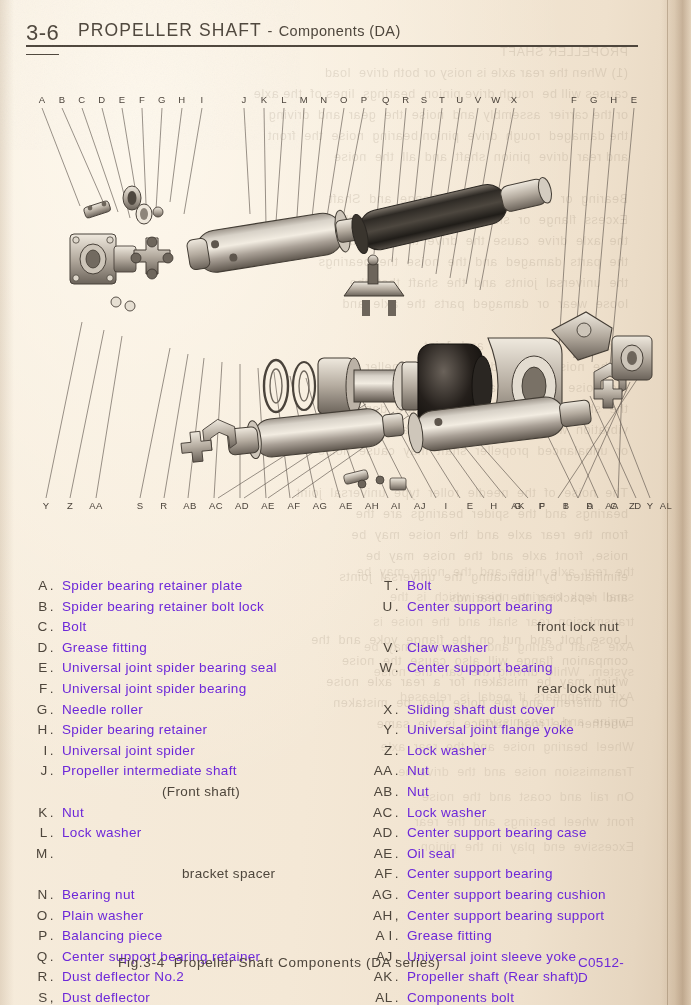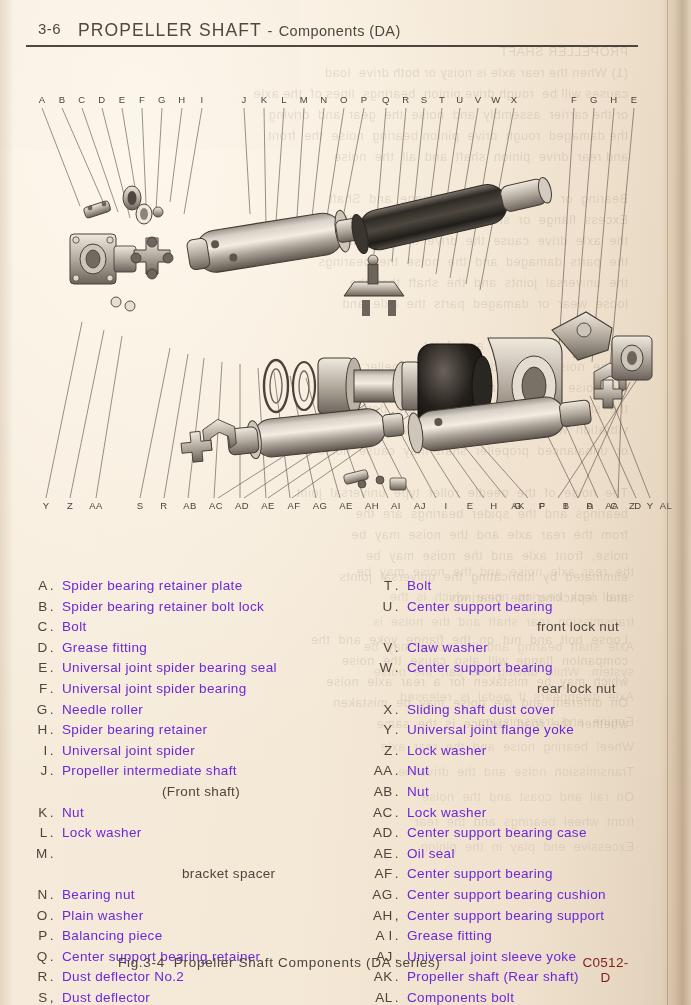--- a/index.html
+++ b/index.html
@@ -26,21 +26,21 @@
     opacity:.16;filter:blur(.4px);transform:scaleX(-1);
     font-size:12.5px;line-height:21px;letter-spacing:.6px;color:#7a6a56;
     white-space:pre-wrap;pointer-events:none;}
   .bleed2{position:absolute;left:34px;top:560px;width:600px;height:420px;
     opacity:.13;filter:blur(.4px);transform:scaleX(-1);
     font-size:12.5px;line-height:25px;letter-spacing:.5px;color:#7a6a56;
     white-space:pre-wrap;pointer-events:none;}
 
   
   .header{position:absolute;left:26px;top:18px;width:612px;height:30px;}
-  .h-num{position:absolute;left:12px;top:2px;font-size:15px;letter-spacing:.5px;color:#4e463c;
+  .h-num{position:absolute;left:0;top:2px;font-size:22px;letter-spacing:.5px;color:#4e463c;
     border-bottom:1.6px solid #4e463c;padding-bottom:8px;}
   .h-title{position:absolute;left:52px;top:2px;font-size:17.5px;letter-spacing:1.1px;color:#4e463c;white-space:nowrap;}
   .h-title .sm{font-size:14.5px;letter-spacing:.4px;}
   .h-rule{position:absolute;left:0;top:27px;width:612px;height:1.6px;background:#4e463c;}
 
   
   .figure{position:absolute;left:18px;top:86px;width:640px;height:450px;}
   .fig-svg{position:absolute;inset:0;}
   .callout{position:absolute;font-size:9.5px;letter-spacing:.4px;color:#4a423a;
     transform:translateX(-50%);white-space:nowrap;}
@@ -54,21 +54,21 @@
   .key{position:absolute;left:0;width:40px;text-align:right;font-size:13.5px;letter-spacing:.5px;color:#4e463c;}
   .key .dot{margin-left:2px;}
   .val{position:absolute;left:48px;font-size:13.5px;letter-spacing:.35px;color:#6d28d9;white-space:nowrap;}
   .cont{position:absolute;font-size:13.5px;letter-spacing:.35px;color:#4e463c;white-space:nowrap;}
   .cont-l{left:148px;}
   .cont-r{left:178px;}
 
   
   .caption{position:absolute;left:0;top:955px;width:633px;height:26px;}
   .cap-text{position:absolute;left:118px;top:0;font-size:13.5px;letter-spacing:.7px;color:#4e463c;white-space:nowrap;}
-  .cap-code{position:absolute;left:578px;top:0;font-size:13.5px;letter-spacing:.3px;color:#7f1d1d;text-align:center;}
+  .cap-code{position:absolute;left:578px;top:0;font-size:13.5px;letter-spacing:.3px;color:#6d28d9;}
 
   .grain{position:absolute;inset:0;opacity:.33;pointer-events:none;}
 </style>
 </head>
 <body>
 
 <div class="paper"></div>
 <div class="edgeshadow"></div>
 
 <div class="bleed">PROPELLER SHAFT

